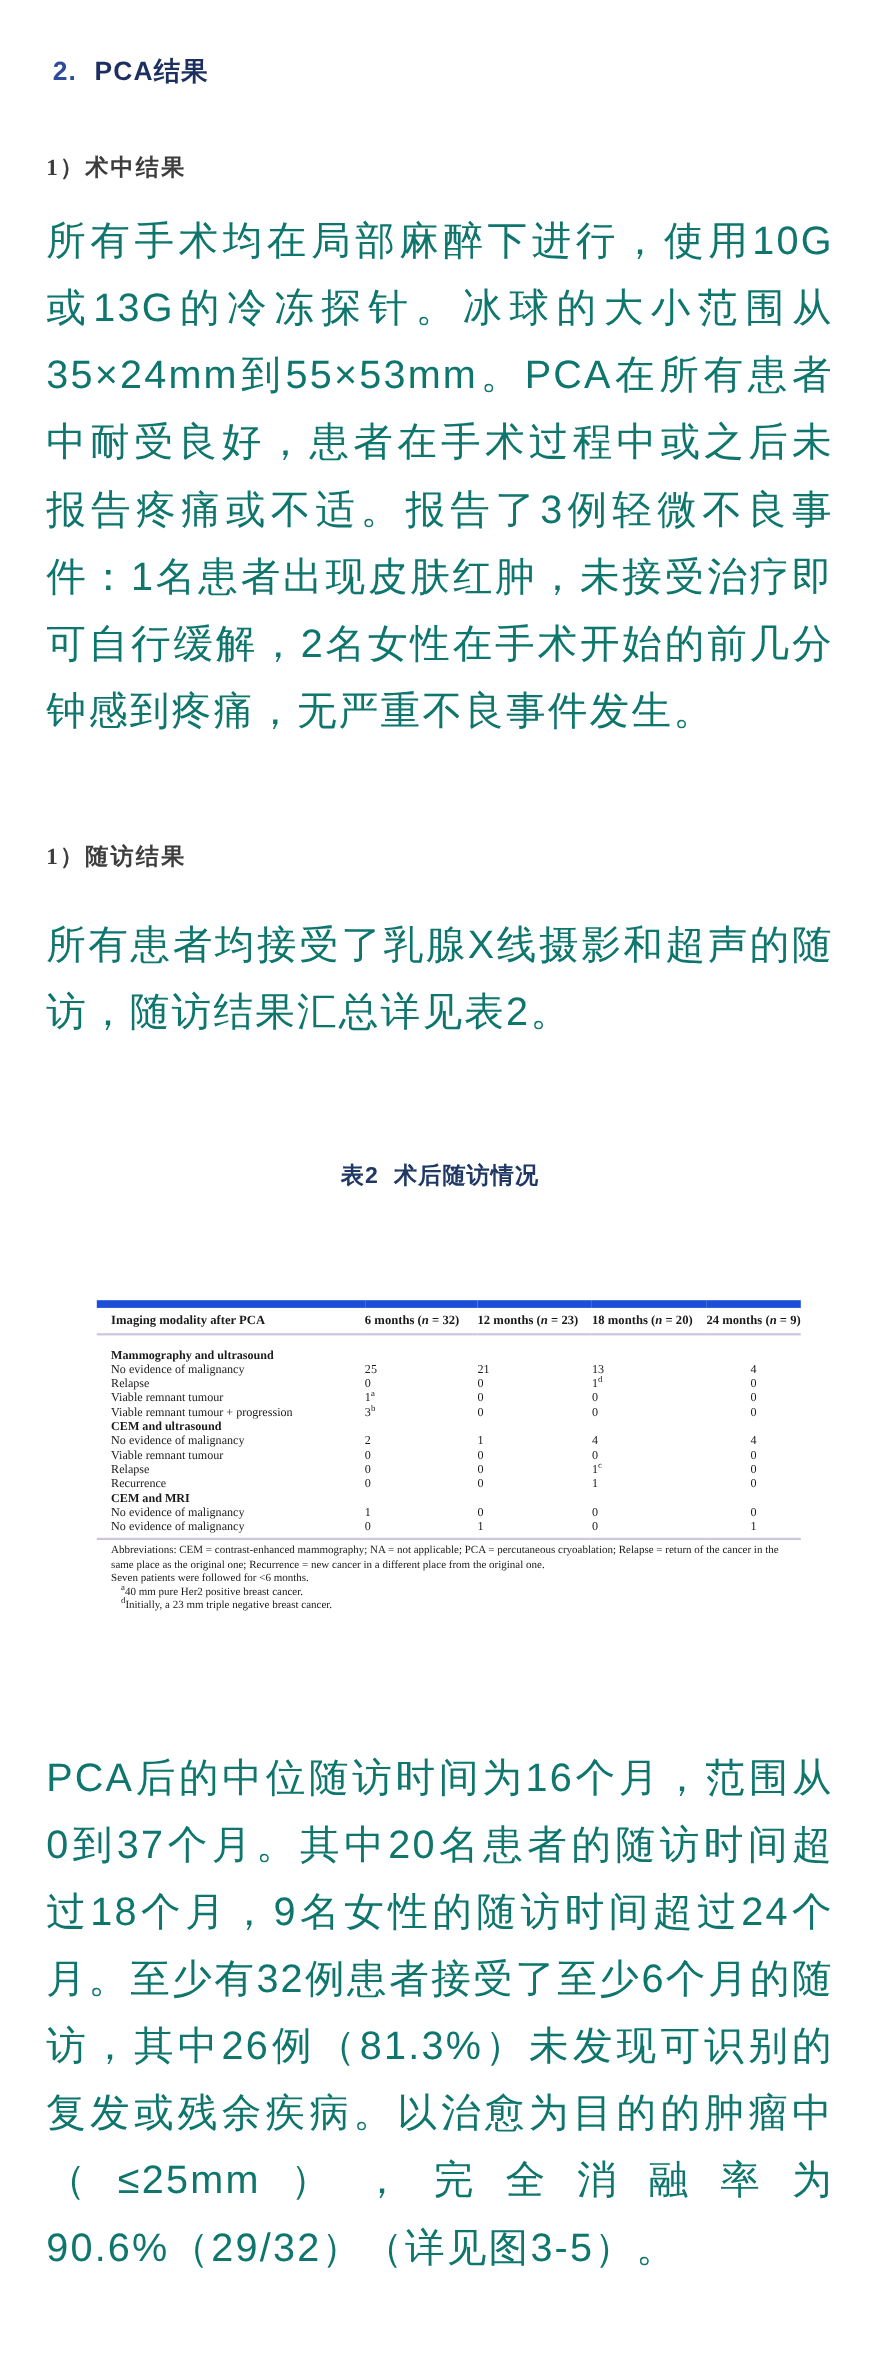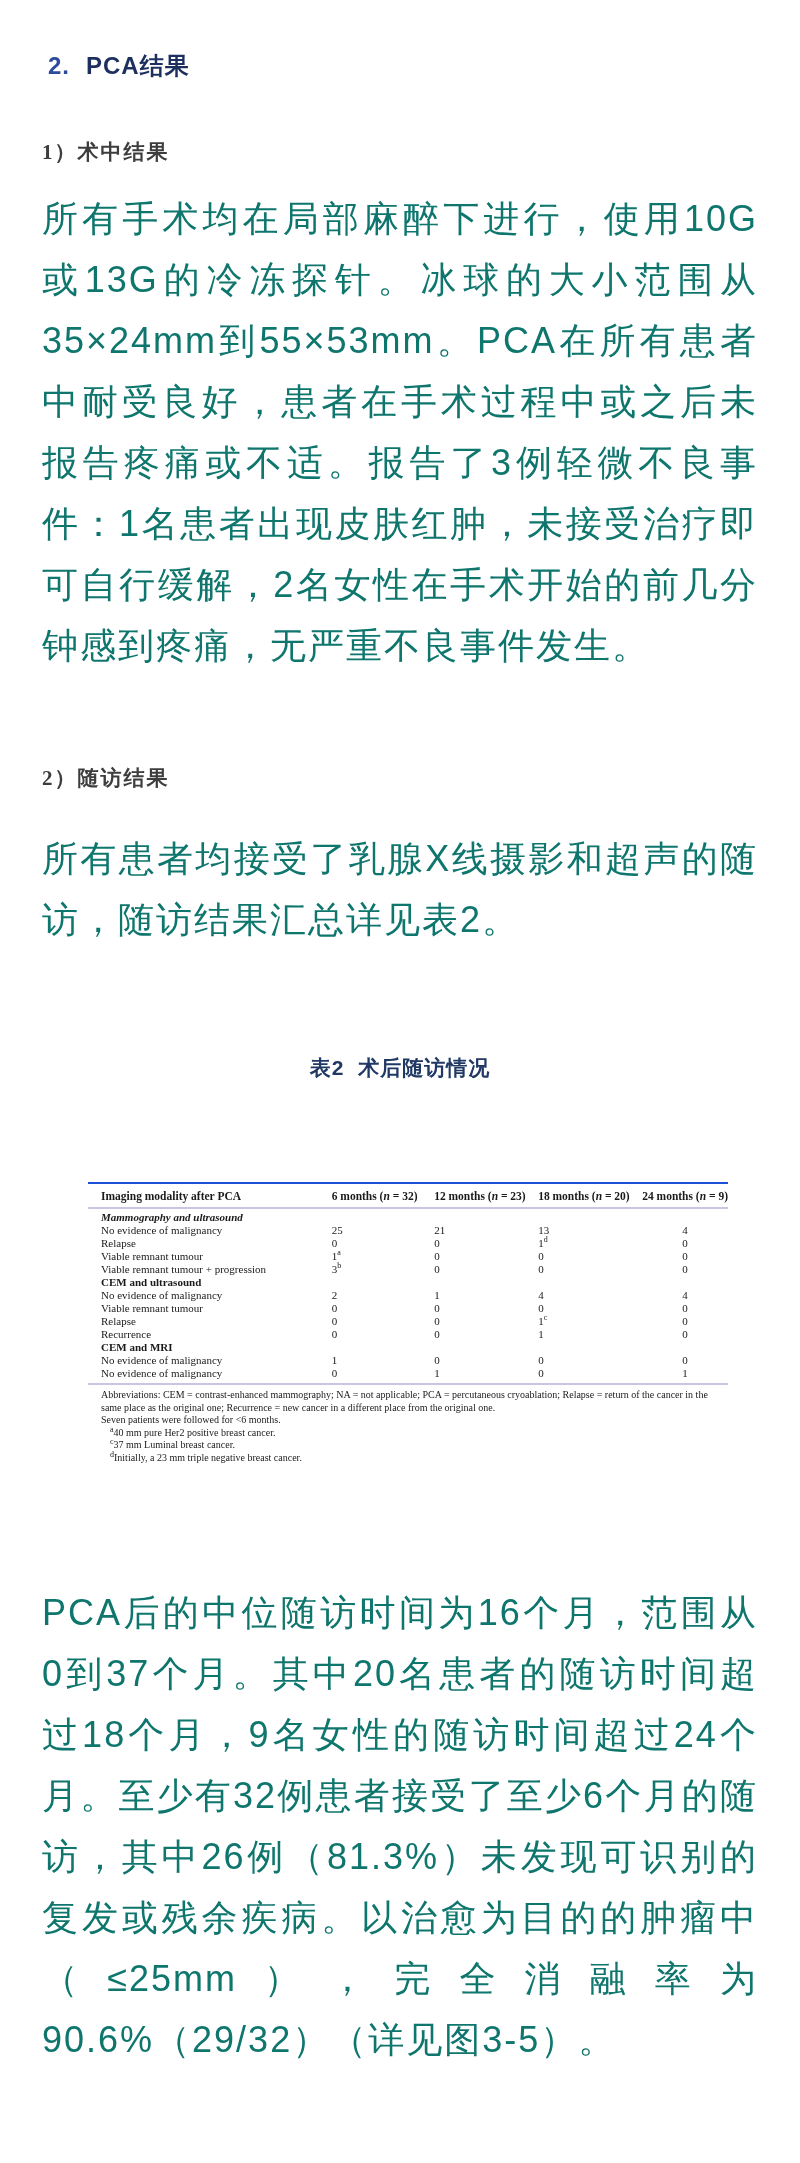--- a/index.html
+++ b/index.html
@@ -45,41 +45,41 @@
 
   .table-wrap {
     margin:100px 30px 0 46px;
     font-family:"Liberation Serif", serif;
     color:#1a1a1a;
     filter:blur(0.3px);
   }
   table.journal {
     width:100%;
     border-collapse:collapse;
-    border-top:2px solid #1d4ed8;
+    border-top:7px solid #1d4ed8;
     border-bottom:2px solid #cdc5e0;
   }
   table.journal thead th {
     border-bottom:2px solid #cdc5e0;
     font-size:11.5px; font-weight:bold;
     text-align:left; vertical-align:bottom;
     padding:6px 0 5px 0;
     white-space:nowrap;
   }
   table.journal th.c0, table.journal td.c0 { padding-left:13px; width:42%; }
   table.journal th.c1, table.journal td.c1 { width:17%; }
   table.journal th.c2, table.journal td.c2 { width:17%; }
   table.journal th.c3, table.journal td.c3 { width:17%; }
   table.journal th.c4, table.journal td.c4 { width:7%;text-align:center; }
   table.journal tbody td {
     font-size:11px; line-height:13px;
     padding:0; vertical-align:top;
     white-space:nowrap;
   }
-  table.journal tbody tr.first-row td { padding-top:2px;font-style:italic; }
+  table.journal tbody tr.first-row td { padding-top:12px; }
   table.journal tbody tr.last-row td  { padding-bottom:3px; }
   table.journal tr.section td { font-weight:bold; }
   table.journal sup, .footnotes sup { font-size:8px; line-height:0; }
   table.journal i, .footnotes i { font-style:italic; }
 
   .footnotes {
     margin-top:4px;
     padding:0 6px 0 13px;
     font-size:10px; line-height:12.5px;
     color:#1a1a1a;
@@ -94,21 +94,21 @@
 <div class="content">
 
   <div class="doc-title">
     <span class="num">2.</span><span class="label">PCA结果</span>
   </div>
 
   <div class="sub-heading">1）术中结果</div>
 
   <div class="para">所有手术均在局部麻醉下进行，使用10G或13G的冷冻探针。冰球的大小范围从35×24mm到55×53mm。PCA在所有患者中耐受良好，患者在手术过程中或之后未报告疼痛或不适。报告了3例轻微不良事件：1名患者出现皮肤红肿，未接受治疗即可自行缓解，2名女性在手术开始的前几分钟感到疼痛，无严重不良事件发生。</div>
 
-  <div class="sub-heading second">2）随访结果</div>
+  <div class="sub-heading second">1）随访结果</div>
 
   <div class="para second">所有患者均接受了乳腺X线摄影和超声的随访，随访结果汇总详见表2。</div>
 
   <div class="table-caption">表2&nbsp; 术后随访情况</div>
 
   <div class="table-wrap">
     <table class="journal">
       <thead>
           <tr>
             <th class="c0">Imaging modality after PCA</th>
@@ -209,20 +209,19 @@
             <td class="c2">1</td>
             <td class="c3">0</td>
             <td class="c4">1</td>
           </tr>
         </tbody>
     </table>
     <div class="footnotes">
         <div class="fn">Abbreviations: CEM = contrast-enhanced mammography; NA = not applicable; PCA = percutaneous cryoablation; Relapse = return of the cancer in the same place as the original one; Recurrence = new cancer in a different place from the original one.</div>
         <div class="fn">Seven patients were followed for &lt;6 months.</div>
         <div class="fn indent"><sup>a</sup>40 mm pure Her2 positive breast cancer.</div>
-        <div class="fn indent"><sup>c</sup>37 mm Luminal breast cancer.</div>
         <div class="fn indent"><sup>d</sup>Initially, a 23 mm triple negative breast cancer.</div>
       </div>
   </div>
 
   <div class="para closing">PCA后的中位随访时间为16个月，范围从0到37个月。其中20名患者的随访时间超过18个月，9名女性的随访时间超过24个月。至少有32例患者接受了至少6个月的随访，其中26例（81.3%）未发现可识别的复发或残余疾病。以治愈为目的的肿瘤中（≤25mm），完全消融率为90.6%（29/32）（详见图3-5）。</div>
 
 </div>
 
 </body></html>

